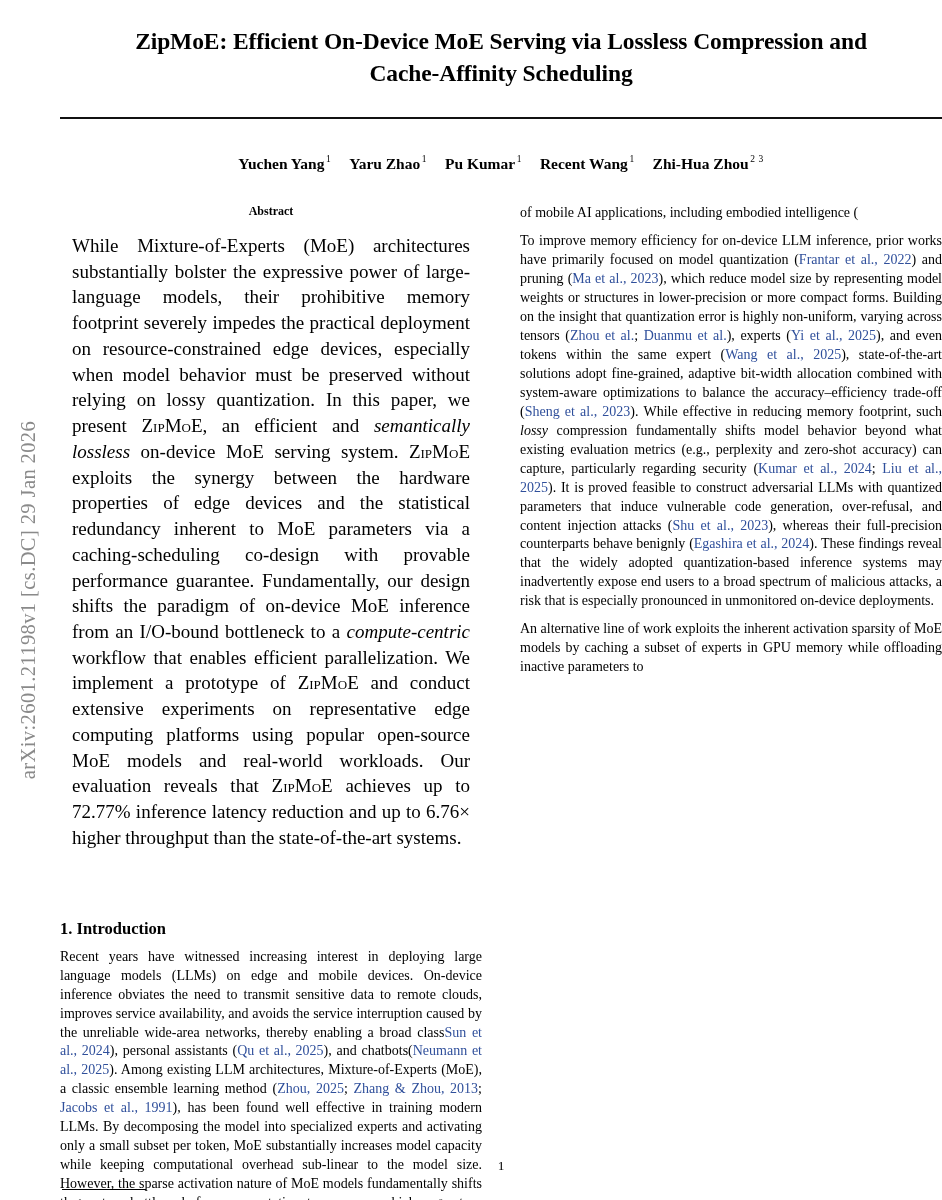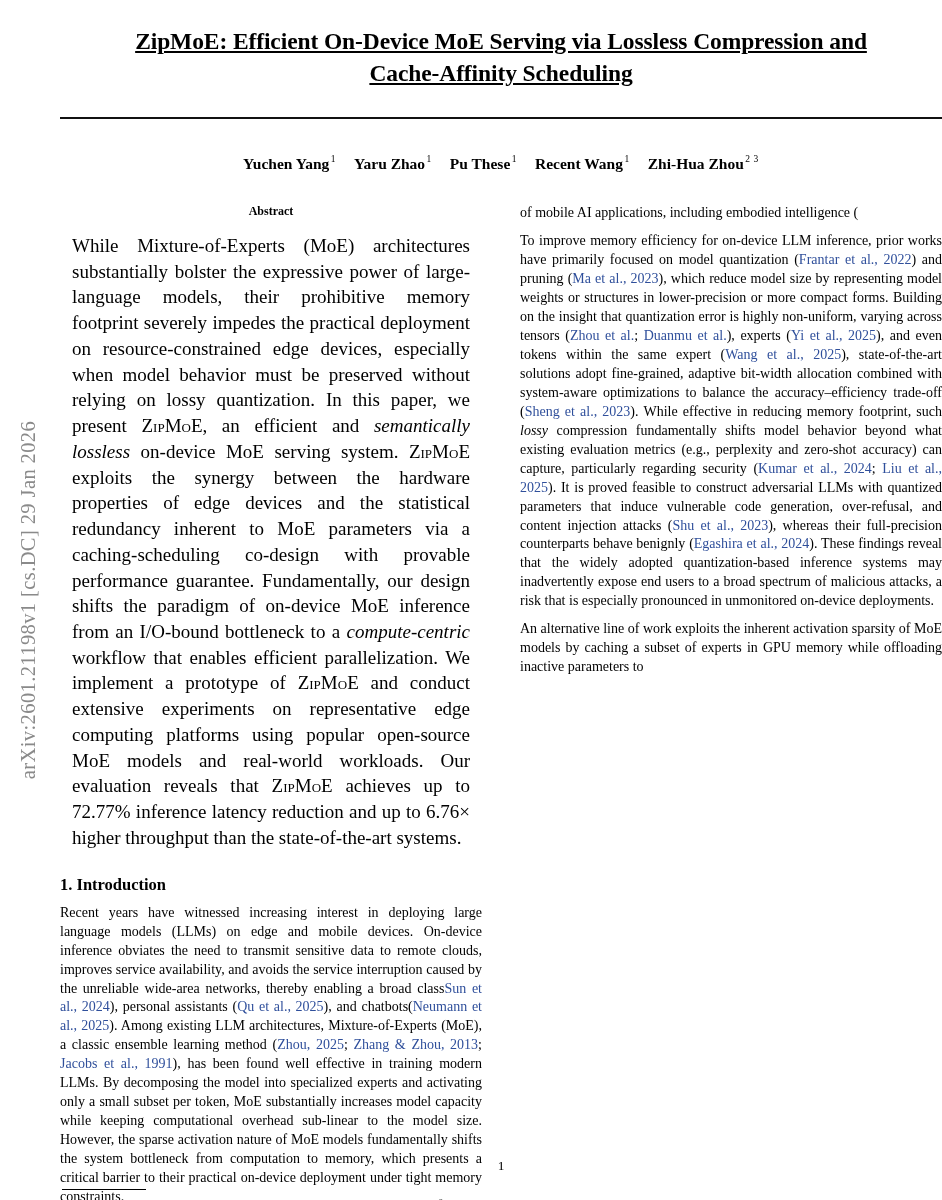--- a/index.html
+++ b/index.html
@@ -44,21 +44,20 @@
     position: absolute;
     left: 60px;
     top: 0px;
     width: 882px;
     height: 1200px;
   }
 
   
   #title-block {
     padding-top: 26px;
-    text-decoration: underline;
   }
   #paper-title {
     font-size: 23.5px;
     font-weight: bold;
     line-height: 1.35;
     text-align: center;
     margin: 0 14px;
     letter-spacing: -0.1px;
   }
   #title-rule {
@@ -119,21 +118,21 @@
     hyphens: manual;
   }
 
   
   .section-heading {
     font-size: 16.5px;
     font-weight: bold;
     margin: 26px 0 9px 0;
   }
   #intro-heading {
-    margin-top: 24px;
+    margin-top: 68px;
   }
 
   
   p.body {
     margin: 0 0 9px 0;
     font-size: 14px;
     line-height: 1.355;
     text-align: justify;
     text-justify: inter-word;
     hyphens: manual;
@@ -196,21 +195,21 @@
     <h1 id="paper-title">
       <span style="display: block;">ZipMoE: Efficient On-Device MoE Serving via Lossless Compression and</span>
       <span style="display: block;">Cache-Affinity Scheduling</span>
     </h1>
     <hr id="title-rule">
   </div>
 
   <div id="authors">
     <span class="author"><span>Yuchen Yang</span><span class="aff">1</span></span>
     <span class="author"><span>Yaru Zhao</span><span class="aff">1</span></span>
-    <span class="author"><span>Pu These</span><span class="aff">1</span></span>
+    <span class="author"><span>Pu Kumar</span><span class="aff">1</span></span>
     <span class="author"><span>Recent Wang</span><span class="aff">1</span></span>
     <span class="author"><span>Zhi-Hua Zhou</span><span class="aff">2 3</span></span>
   </div>
 
   <div id="columns">
 
     <div class="col" id="left-col">
 
       <div id="abstract-heading">Abstract</div>
 

